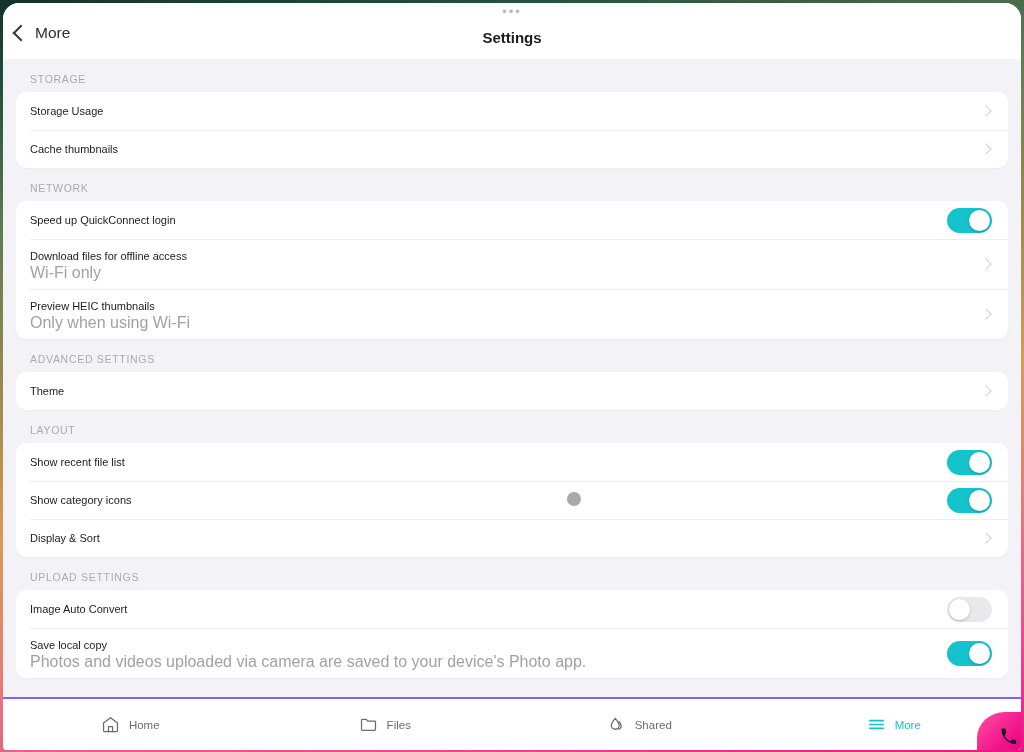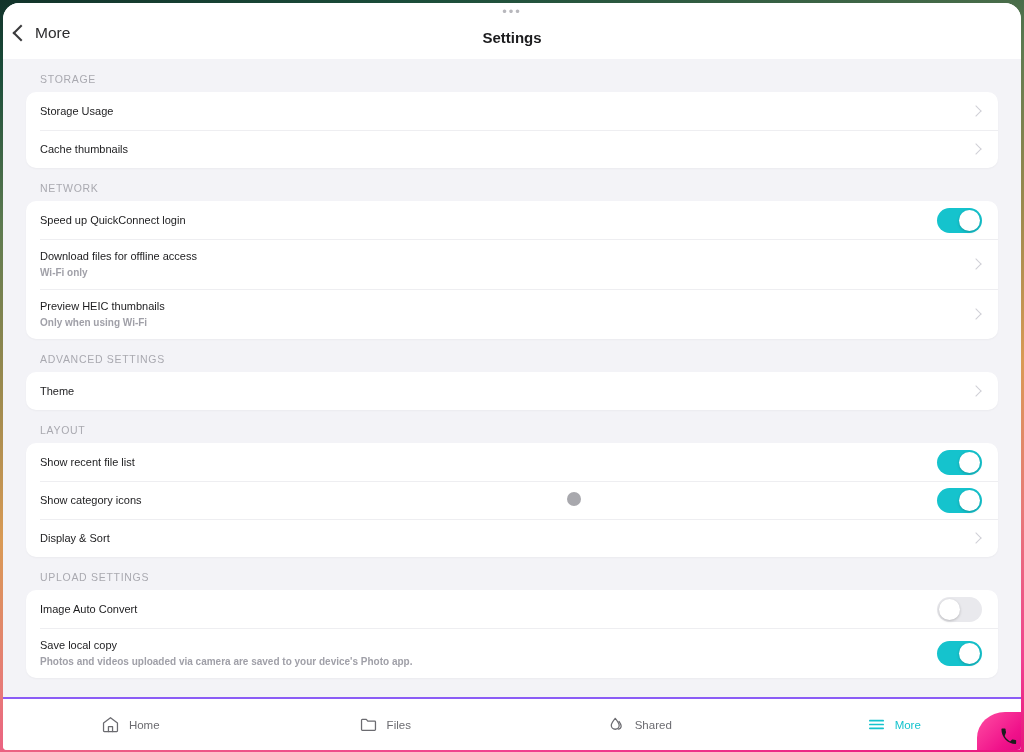--- a/index.html
+++ b/index.html
@@ -87,21 +87,21 @@
     color: #1c1c1e;
   }
 
   
   .content {
     position: absolute;
     top: 56px; left: 0; right: 0;
     bottom: 53px;
     background: #f3f3f7;
     overflow: hidden;
-    padding: 0 23px;
+    padding: 0 13px;
   }
 
   .section-header {
     font-size: 10.5px;
     letter-spacing: 0.7px;
     color: #a9a9b0;
     padding: 14px 0 7px 14px;
     text-transform: uppercase;
   }
 
@@ -131,25 +131,24 @@
     flex: 1 1 auto;
     min-width: 0;
     padding: 9px 0;
   }
   .row-title {
     font-size: 11px;
     color: #1c1c1e;
     line-height: 17px;
   }
   .row-sub {
-    font-size: 10px;
+    font-size: 16px;
     color: #a0a0a8;
     line-height: 14px;
     margin-top: 1px;
-    font-weight: bold;
   }
 
   
   .row.tall { min-height: 38px; }
 
   .chev {
     flex: 0 0 auto;
     width: 8px; height: 8px;
     border-right: 1.6px solid #cfcfd6;
     border-top: 1.6px solid #cfcfd6;

